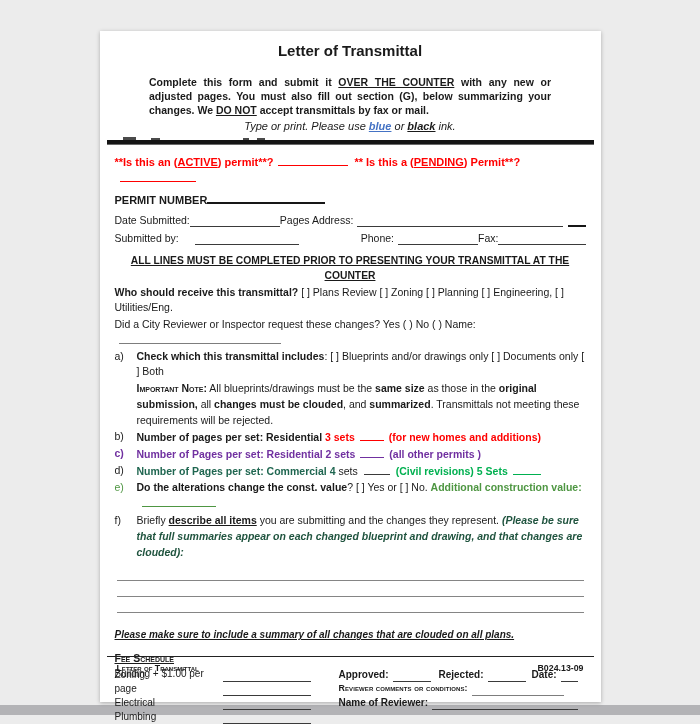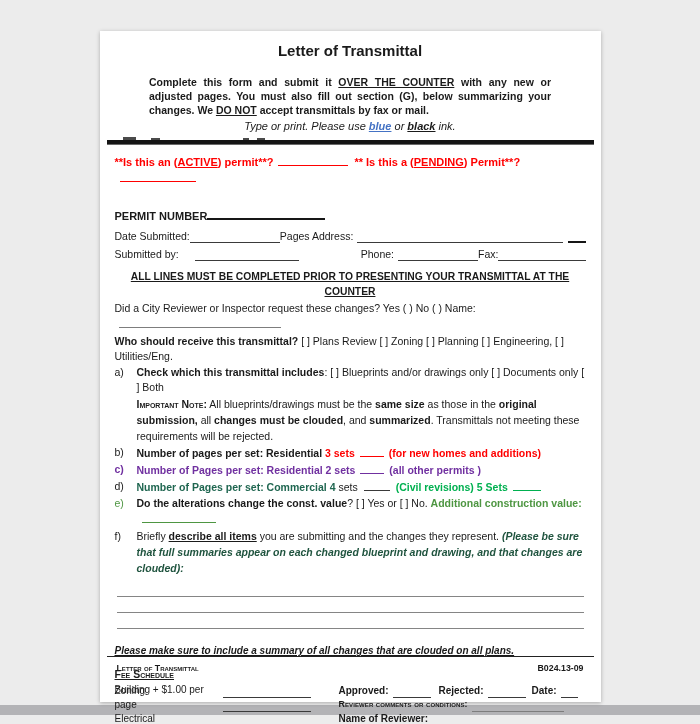--- a/index.html
+++ b/index.html
@@ -46,21 +46,21 @@
 
   .blank{display:inline-block;border-bottom:1px solid #3a3a3a;height:11px;vertical-align:baseline}
   .blank.thick{border-bottom-width:2px;border-color:#161616}
   .blank.redln{border-color:#ff0000}
   .blank.greenln{border-color:#00b050}
   .blank.egreenln{border-color:#4e9642}
   .blank.purpleln{border-color:#7030a0}
   .blank.grayln{border-color:#7d7d7d}
 
   .statusline{margin-top:9px;font-size:11px}
-  .permitline{margin-top:21px;font-size:11px}
+  .permitline{margin-top:5px;font-size:11px}
   .fieldrow{display:flex;align-items:flex-end;margin-top:5px;font-size:10.5px;line-height:13px}
   .fieldrow .blank{height:12px}
 
   .sectionheader{margin-top:8px;font-size:10.3px}
   .qline{margin-top:2px}
   .item{display:flex;margin-top:1px}
   .item .marker{width:22px;flex:0 0 22px}
   .item .itext{flex:1}
   .ansline{height:15px;border-bottom:1px solid #858585;margin:0 2px}
   .summary{margin-top:14px;font-size:10px}
@@ -116,23 +116,23 @@
     <span>Submitted by:</span>
       <span class="blank" style="width:104px;margin-left:16px"></span>
       <span style="margin-left:62px">Phone:</span>
       <span class="blank" style="width:80px;margin-left:4px"></span>
       <span>Fax:</span>
       <span class="blank" style="flex:1"></span>
   </div>
 
   <div class="sectionheader center b u">ALL LINES MUST BE COMPLETED PRIOR TO PRESENTING YOUR TRANSMITTAL AT THE COUNTER</div>
 
+  <div class="qline"><span class="b">Who should receive this transmittal?</span><span> [ ] Plans Review [ ] Zoning [ ] Planning [ ] Engineering, [ ] Utilities/Eng.</span></div>
+
   <div class="qline"><span>Did a City Reviewer or Inspector request these changes? Yes ( ) No ( ) Name:</span><span class="blank grayln" style="width:162px;margin-left:4px"></span></div>
-
-  <div class="qline"><span class="b">Who should receive this transmittal?</span><span> [ ] Plans Review [ ] Zoning [ ] Planning [ ] Engineering, [ ] Utilities/Eng.</span></div>
 
   <div class="item">
     <span class="marker">a)</span>
     <span class="itext"><span class="b">Check which this transmittal includes</span><span>: [  ] Blueprints and/or drawings only  [  ] Documents only  [  ] Both</span></span>
   </div>
 
   <div class="item" style="line-height:16px">
     <span class="marker"></span>
     <span class="itext"><span class="b sc">Important Note:</span><span> All blueprints/drawings must be the </span><span class="b">same size</span><span> as those in the </span><span class="b">original submission,</span><span> all </span><span class="b">changes must be clouded</span><span>, and </span><span class="b">summarized</span><span>. Transmittals not meeting these requirements will be rejected.</span></span>
   </div>

